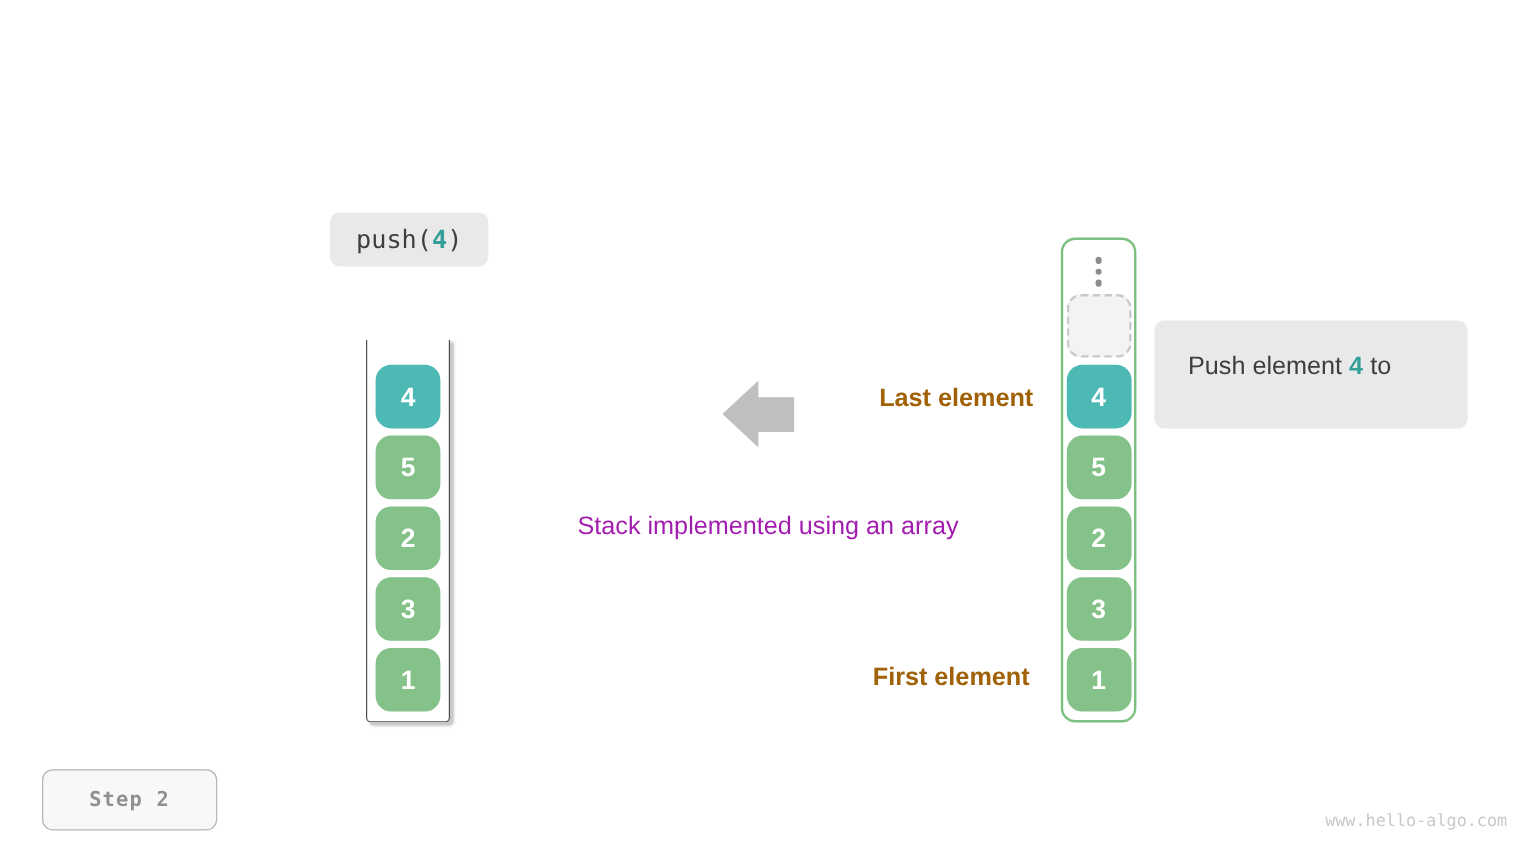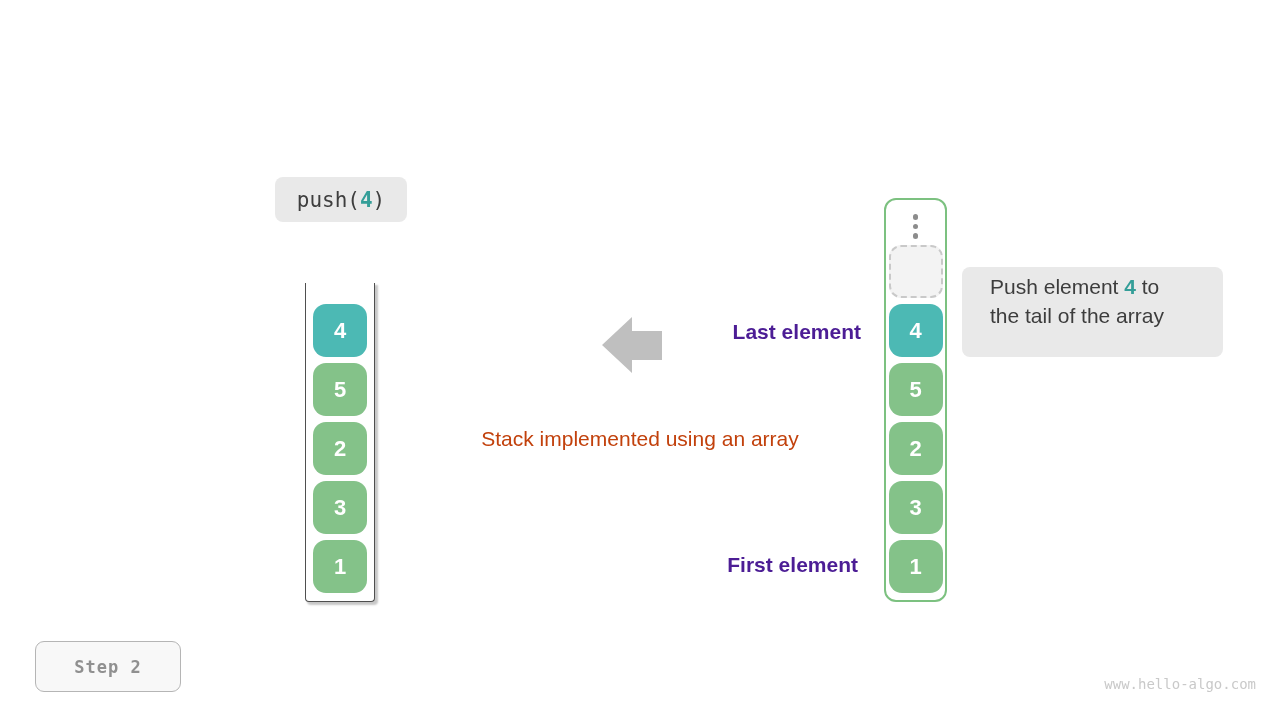--- a/index.html
+++ b/index.html
@@ -50,33 +50,33 @@
   .dots i { width: 5.5px; height: 5.5px; border-radius: 50%; background: #8c8c8c; }
   .right-cells {
     position: absolute; left: 0; top: 45px; width: 100%;
     display: flex; flex-direction: column; align-items: center; gap: 6px;
   }
 
   
   .arrow { position: absolute; left: 602px; top: 317px; }
 
   
-  .anno { position: absolute; font-size: 21px; font-weight: bold; color: #4c1d95; white-space: nowrap; }
+  .anno { position: absolute; font-size: 21px; font-weight: bold; color: #a16207; white-space: nowrap; }
   .anno.last  { right: 419px; top: 320px; }
   .anno.first { right: 422px; top: 553px; }
   .caption {
     position: absolute; left: 640px; top: 427px; transform: translateX(-50%);
-    font-size: 21px; color: #c2410c; white-space: nowrap;
+    font-size: 21px; color: #a21caf; white-space: nowrap;
   }
 
   
   .bubble {
     position: absolute; left: 962px; top: 267px; width: 261px; height: 90px;
     background: #e9e9e9; border-radius: 8px;
-    padding: 5px 18px 14px 28px;
+    padding: 24px 18px 14px 28px;
     font-size: 21px; line-height: 29px; color: #3d3d3d;
   }
   .bubble .hl { color: #349e98; font-weight: bold; }
 
   
   .step-badge {
     position: absolute; left: 35px; top: 641px; width: 146px; height: 51px;
     background: #f8f8f8; border: 1.5px solid #b5b5b5; border-radius: 9px;
     display: flex; align-items: center; justify-content: center;
     font-family: "DejaVu Sans Mono", monospace; font-size: 17px; font-weight: bold;
@@ -126,18 +126,17 @@
     <div class="cell teal">4</div>
     <div class="cell green">5</div>
     <div class="cell green">2</div>
     <div class="cell green">3</div>
     <div class="cell green">1</div>
   </div>
 </div>
 
 <div class="bubble">
   <span>Push element </span><span class="hl">4</span><span> to</span><br>
-  <span>the tail of the array</span>
 </div>
 
 <div class="step-badge">Step 2</div>
 
 <div class="watermark">www.hello-algo.com</div>
 
 </body></html>

